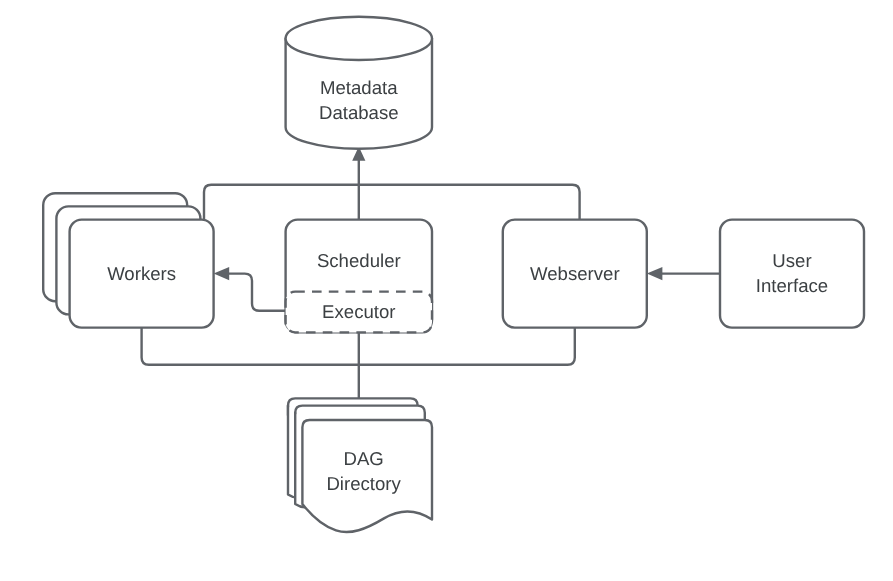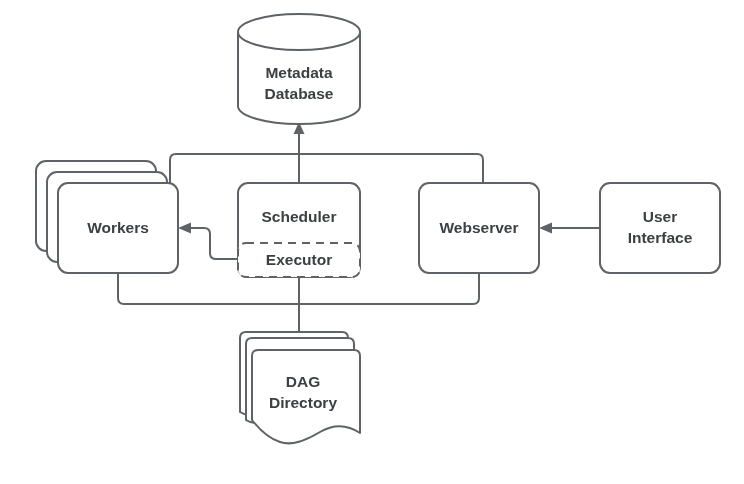--- a/index.html
+++ b/index.html
@@ -12,21 +12,20 @@
     width: 744px;
     height: 484px;
     font-family: "Liberation Sans", sans-serif;
     overflow: hidden;
   }
   #diagram-canvas {
     position: relative;
     width: 744px;
     height: 484px;
     background: #ffffff;
-    font-weight: bold;
   }
   svg.diagram {
     display: block;
     width: 744px;
     height: 484px;
   }
   .shape-stroke {
     stroke: #5f6368;
     stroke-width: 2;
     fill: #ffffff;

